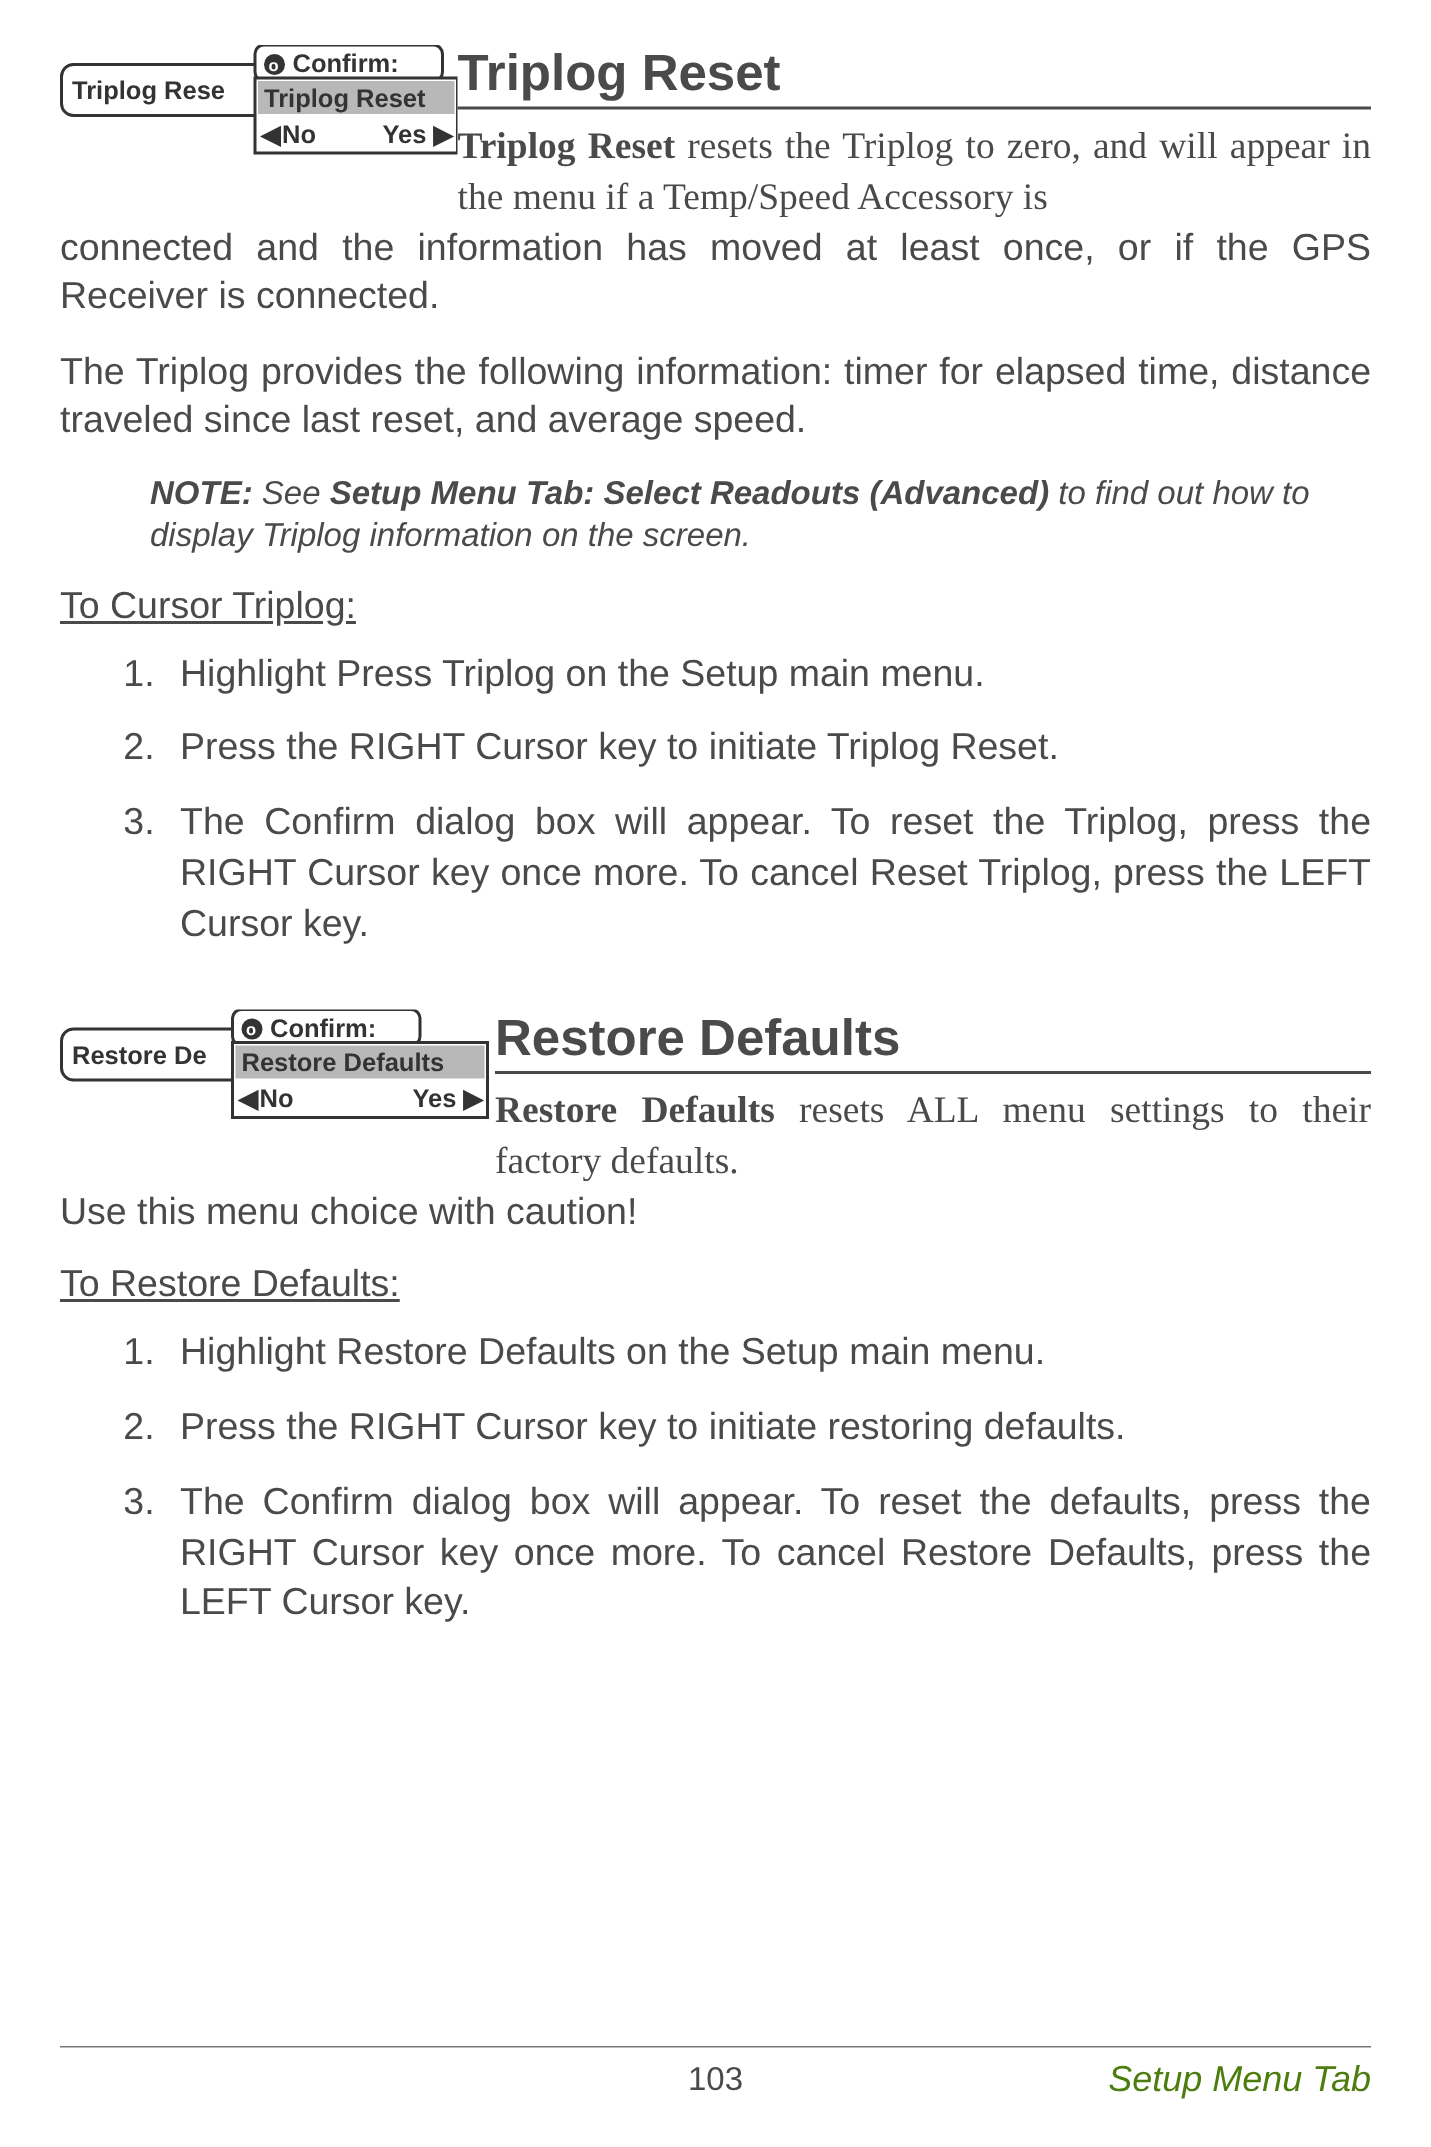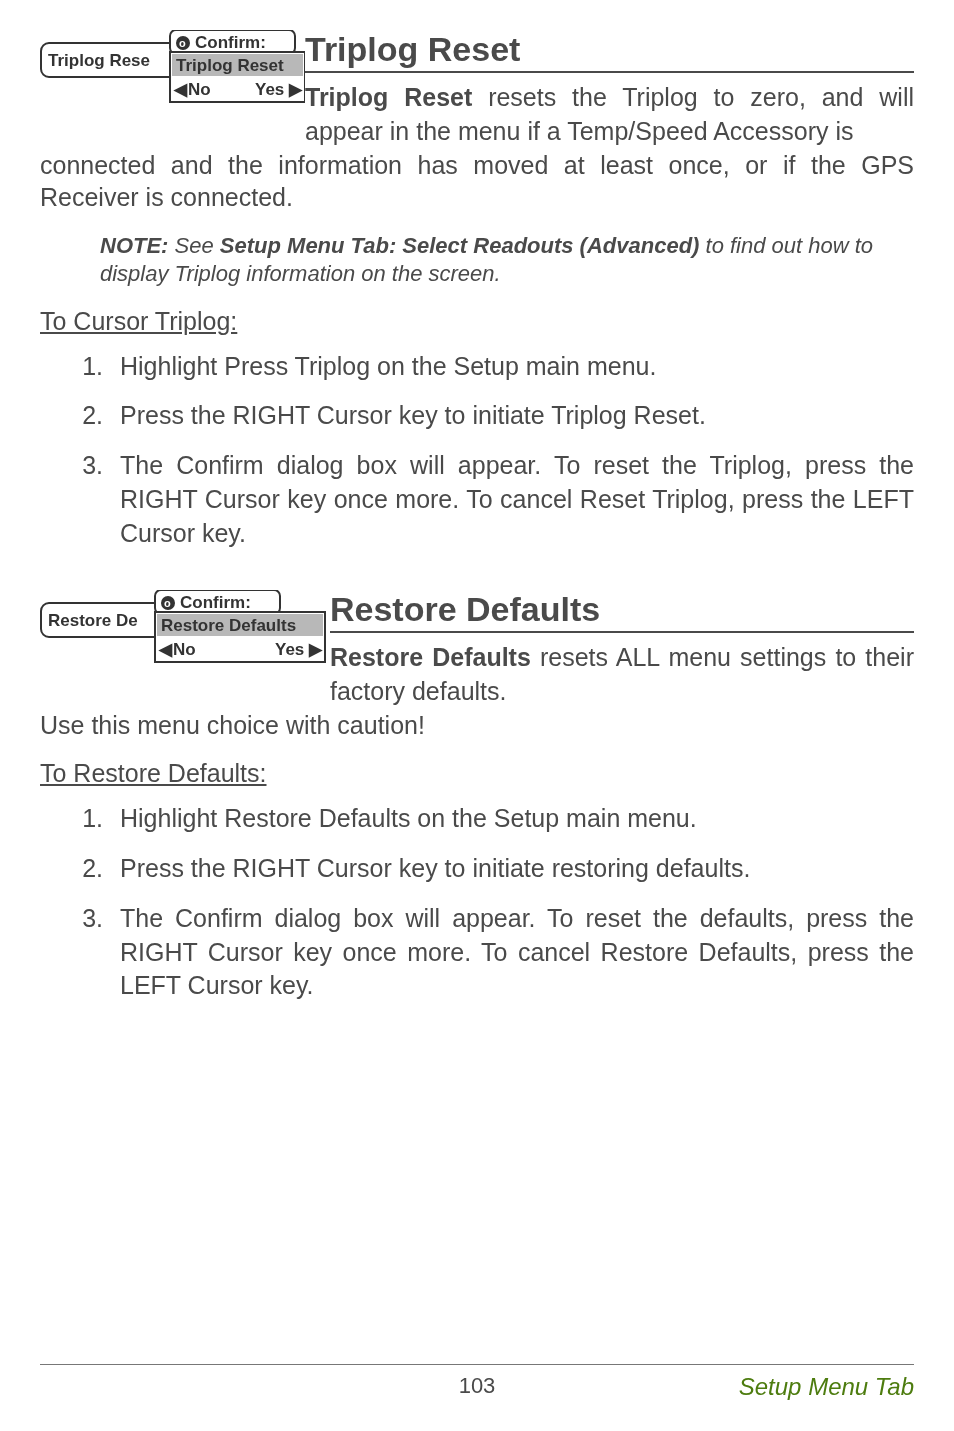--- a/index.html
+++ b/index.html
@@ -42,20 +42,21 @@
     }
     .header-text-col .title {
       margin-bottom: 8px;
       border-bottom: 2px solid #4a4a4a;
       padding-bottom: 2px;
     }
     .intro {
       font-size: 25px;
       line-height: 1.35;
       text-align: justify;
+      font-family: Liberation Serif, serif;
     }
     .bold { font-weight: bold; }
     .note-block {
       margin: 18px 0 18px 60px;
       font-size: 22px;
       font-style: italic;
       line-height: 1.3;
       color: #4a4a4a;
     }
     .note-label { font-weight: bold; }
@@ -128,20 +129,21 @@
       </svg>
     </div>
     <div class="header-text-col">
       <div class="title">Triplog Reset</div>
       <div class="intro">
         <span class="bold">Triplog Reset</span><span> resets the Triplog to zero, and will appear in the menu if a Temp/Speed Accessory is</span>
       </div>
     </div>
   </div>
   <div class="body-text indent-wrap">connected and the information has moved at least once, or if the GPS Receiver is connected.</div>
+  <div class="body-text indent-wrap">The Triplog provides the following information: timer for elapsed time, distance traveled since last reset, and average speed.</div>
   <div class="note-block">
     <span class="note-label">NOTE:</span><span> See </span><span class="bold" style="font-style:italic">Setup Menu Tab: Select Readouts (Advanced)</span><span> to find out how to display Triplog information on the screen.</span>
   </div>
   <div class="subhead">To Cursor Triplog:</div>
   <ol>
     <li>Highlight Press Triplog on the Setup main menu.</li>
     <li>Press the RIGHT Cursor key to initiate Triplog Reset.</li>
     <li>The Confirm dialog box will appear. To reset the Triplog, press the RIGHT Cursor key once more. To cancel Reset Triplog, press the LEFT Cursor key.</li>
   </ol>
 </div>

